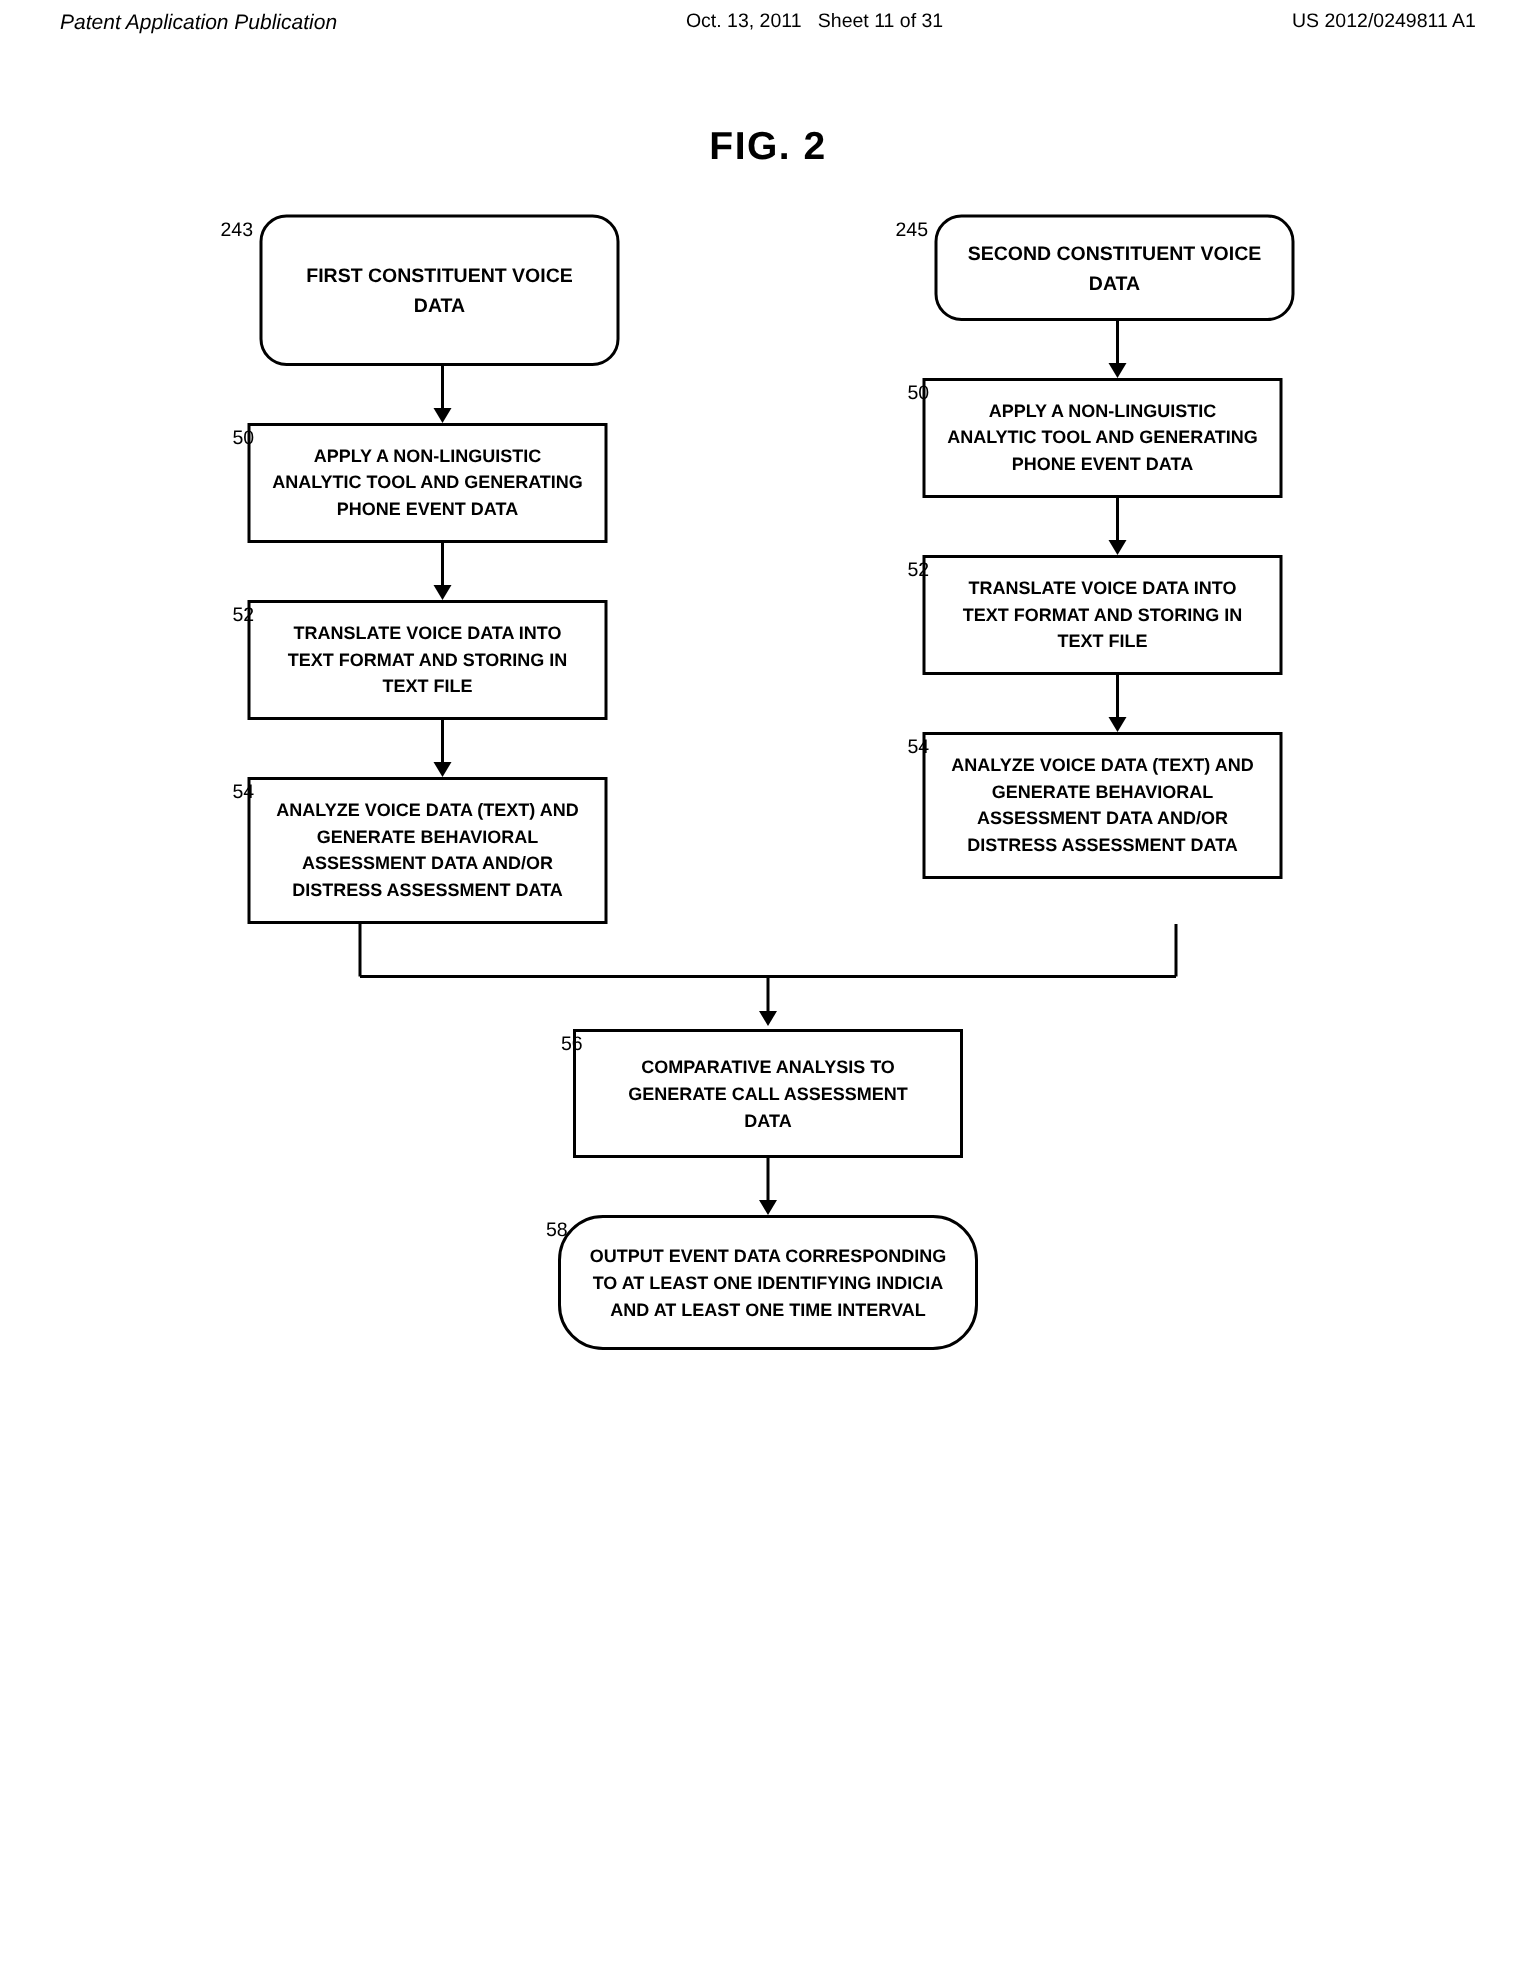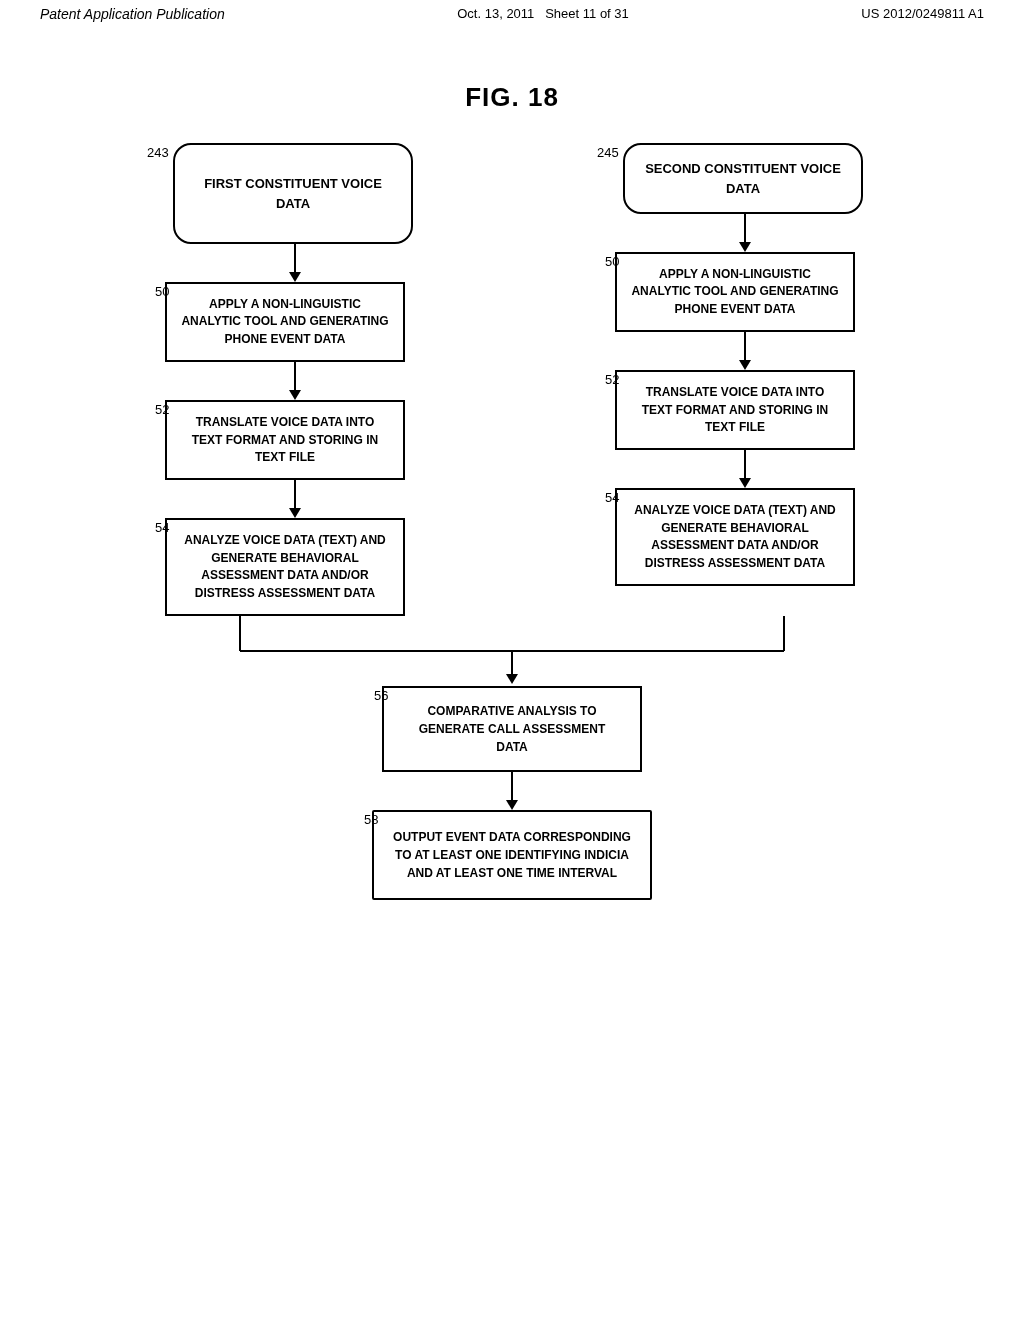--- a/index.html
+++ b/index.html
@@ -45,21 +45,21 @@
 
 <div class="header">
   <div class="header-left">Patent Application Publication</div>
   <div class="header-center">
     <span>Oct. 13, 2011</span>&nbsp;&nbsp;
     <span>Sheet 11 of 31</span>
   </div>
   <div class="header-right">US 2012/0249811 A1</div>
 </div>
 
-<div class="fig-title">FIG. 18</div>
+<div class="fig-title">FIG. 2</div>
 
 <div style="position: relative; width: 900px; margin: 0 auto;">
 
   <div style="display: flex; justify-content: space-around; align-items: flex-start; width: 100%;">
 
     <div style="display: flex; flex-direction: column; align-items: center; width: 320px; position: relative;">
 
       <div style="width: 260px; position: relative; display: flex; align-items: flex-start;">
         <span style="font-size:13px; position:absolute; left:-10px; top:2px;">243</span>
         <div style="width: 240px; border: 2px solid #000; border-radius: 18px; padding: 29px 16px; text-align: center; font-size: 13px; font-weight: bold; line-height: 1.5; margin-left: 16px;">FIRST CONSTITUENT
@@ -161,21 +161,21 @@
       <div style="width: 260px; border: 2px solid #000; padding: 14px 22px; text-align: center; font-size: 12px; font-weight: bold; line-height: 1.5;">COMPARATIVE ANALYSIS TO
 GENERATE CALL ASSESSMENT
 DATA</div>
     </div>
 
     <div style="width:2px; height:28px; background:#000;"></div>
     <div style="width:0; height:0; border-left:6px solid transparent; border-right:6px solid transparent; border-top:10px solid #000;"></div>
 
     <div style="width: 320px; position: relative; display: flex; justify-content: center; align-items: flex-start; margin-top:0;">
       <span style="font-size:13px; position:absolute; left:12px; top:2px;">58</span>
-      <div style="width: 280px; border: 2px solid #000; border-radius: 2px; padding: 16px 18px; text-align: center; font-size: 12px; font-weight: bold; line-height: 1.5;">OUTPUT EVENT DATA
+      <div style="width: 280px; border: 2px solid #000; border-radius: 30px; padding: 16px 18px; text-align: center; font-size: 12px; font-weight: bold; line-height: 1.5;">OUTPUT EVENT DATA
 CORRESPONDING TO AT LEAST ONE
 IDENTIFYING INDICIA AND AT LEAST
 ONE TIME INTERVAL</div>
     </div>
 
   </div>
 
 </div>
 
 </body></html>

